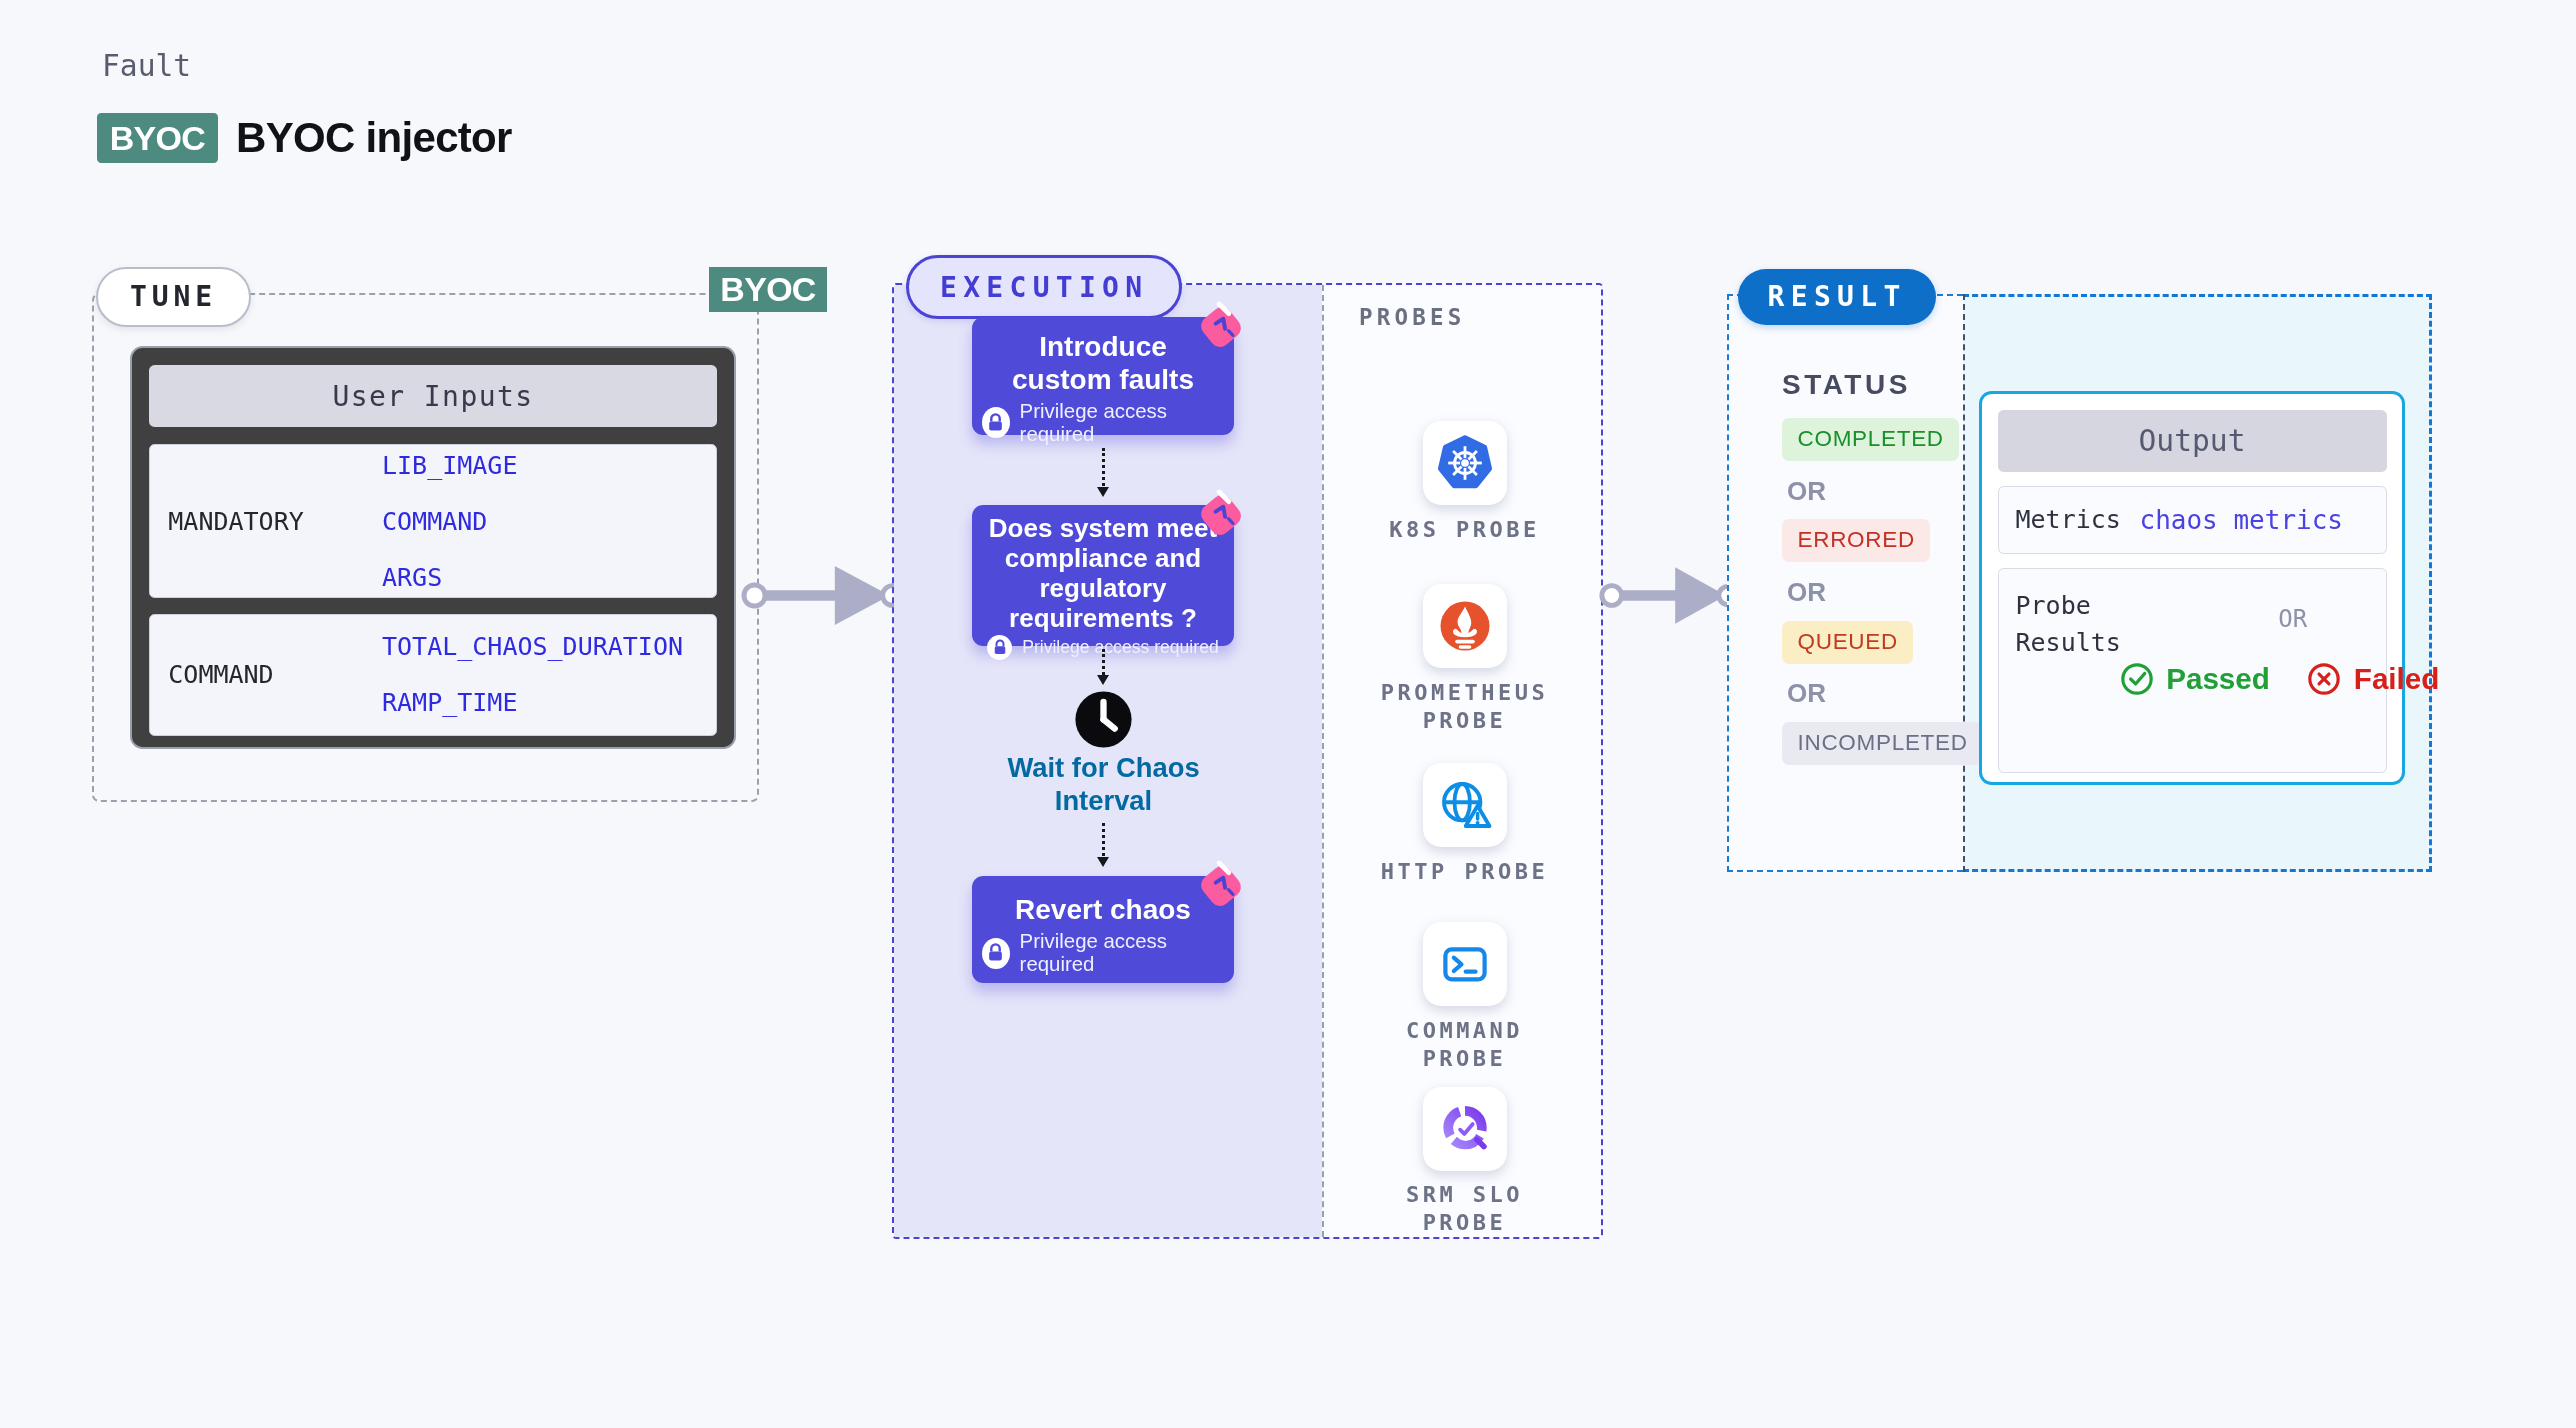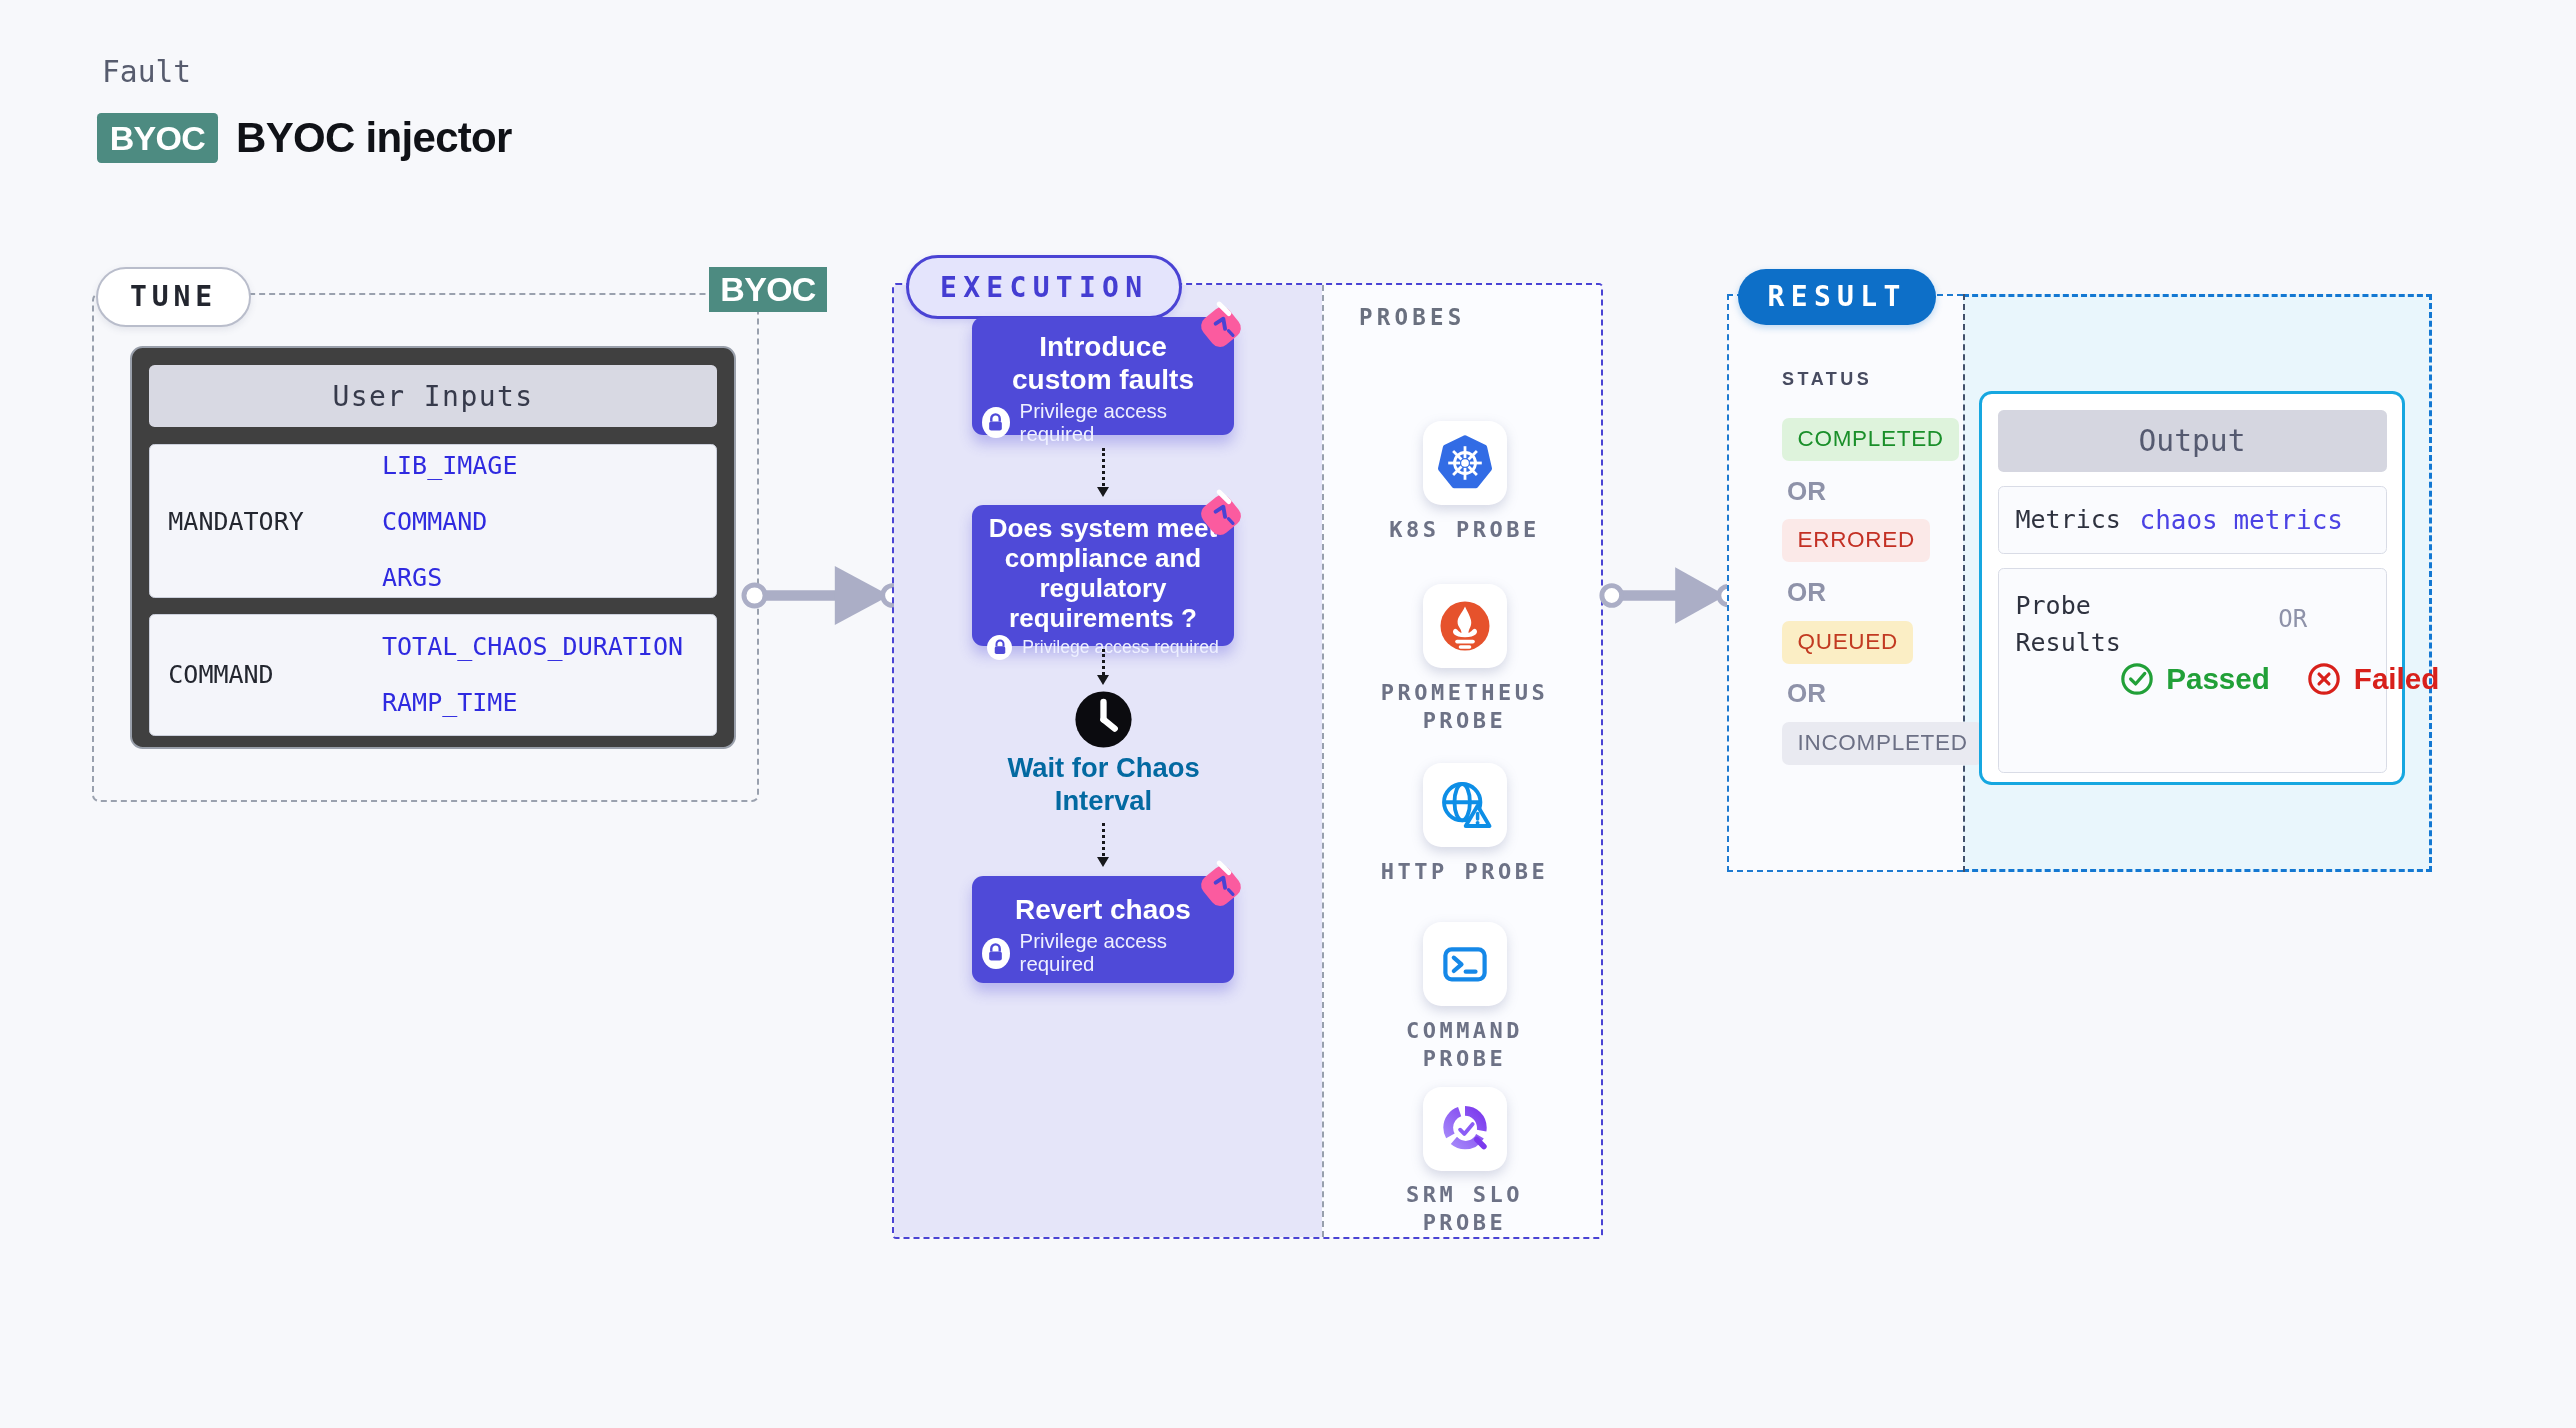--- a/index.html
+++ b/index.html
@@ -3,21 +3,21 @@
 <meta charset="utf-8">
 <style>
   * { margin:0; padding:0; box-sizing:border-box; }
   html,body { background:#f7f8fb; }
   .canvas {
     position:relative; width:2576px; height:1428px; background:#f7f8fb;
     font-family:"Liberation Sans","DejaVu Sans",sans-serif; overflow:hidden;
   }
 
   
-  .fault-label { position:absolute; left:102px; top:55px; font-family:"DejaVu Sans Mono",monospace;
+  .fault-label { position:absolute; left:102px; top:49px; font-family:"DejaVu Sans Mono",monospace;
     font-size:29.6px; color:#575c6e; }
   .title-row { position:absolute; left:97px; top:113px; display:flex; align-items:center; gap:18.3px; }
   .byoc-badge { background:#4d8b81; color:#fff; font-weight:bold; font-size:34px;
     padding:5.6px 12.7px; border-radius:4.2px; letter-spacing:-0.7px; }
   .page-title { font-size:42px; font-weight:800; color:#101217; letter-spacing:-0.7px; }
 
   
   .tune-box { position:absolute; left:92px; top:293px; width:667px; height:509px;
     border:2.1px dashed #9aa1ae; border-radius:7px; }
   .pill { position:absolute; border-radius:703px; font-family:"DejaVu Sans Mono",monospace;
@@ -80,21 +80,21 @@
 
   
   .status-panel { position:absolute; left:1727px; top:294px; width:236px; height:578px;
     background:#fafbfe; border:2.1px dashed #1d7ad0; border-right:none; }
   .output-panel { position:absolute; left:1963px; top:294px; width:469px; height:578px;
     background:#e9f6fc; border:3.5px dashed #1478d2; border-left:none; }
   .result-divider { position:absolute; left:1963px; top:294px; height:578px; width:0;
     border-left:2.1px dashed #41506b; }
   .result-pill { left:1738px; top:269px; padding:11.3px 29.6px; background:#0d6fc8; color:#fff;
     font-size:28px; letter-spacing:6.3px; box-shadow:0 2.8px 7px rgba(13,111,200,.25); }
-  .status-heading { position:absolute; left:1782px; top:369px; font-weight:800; font-size:18px;
+  .status-heading { position:absolute; left:1782px; top:369px; font-weight:800; font-size:28px;
     color:#474b60; letter-spacing:3.5px; }
   .status-badge { position:absolute; left:1782px; padding:8.4px 15.5px; border-radius:7px;
     font-weight:normal; font-size:22.5px; letter-spacing:0.7px; }
   .badge-completed { background:#def3dc; color:#1a8f2a; }
   .badge-errored { background:#fbe9e8; color:#c33024; }
   .badge-queued { background:#fbeec5; color:#c23a21; }
   .badge-incompleted { background:#e9eaf1; color:#6c7085; }
   .or-sep { position:absolute; left:1787px; font-weight:600; font-size:26px; color:#8e92a9; }
 
   .output-card { position:absolute; left:1979px; top:391px; width:426px; height:394px;

